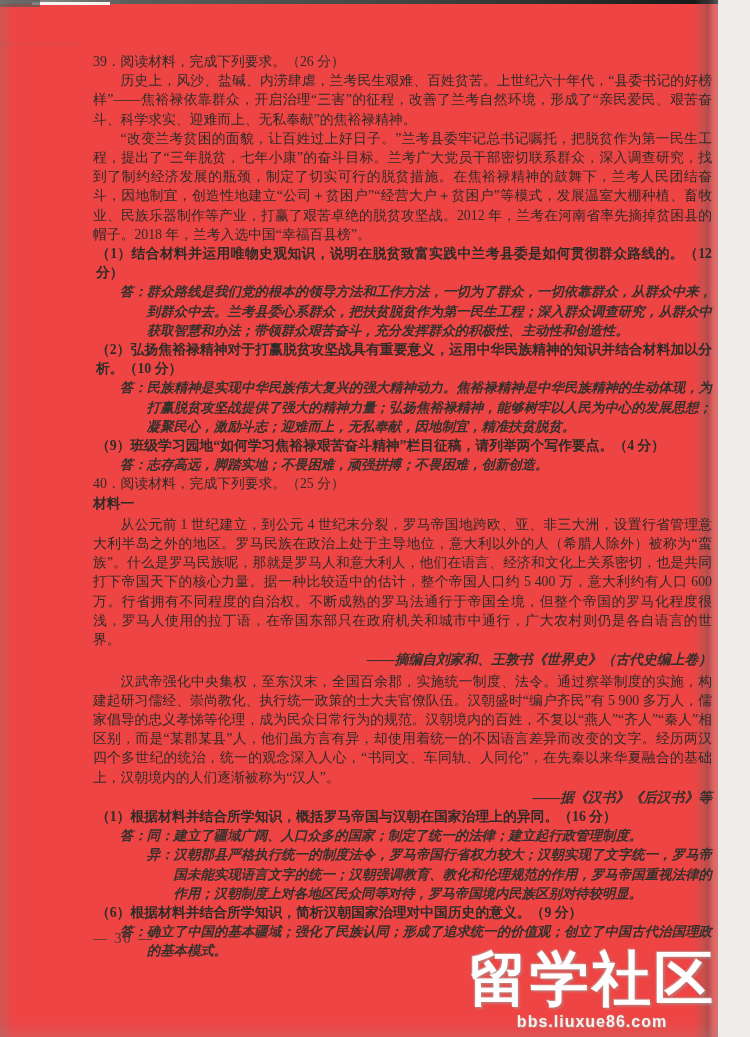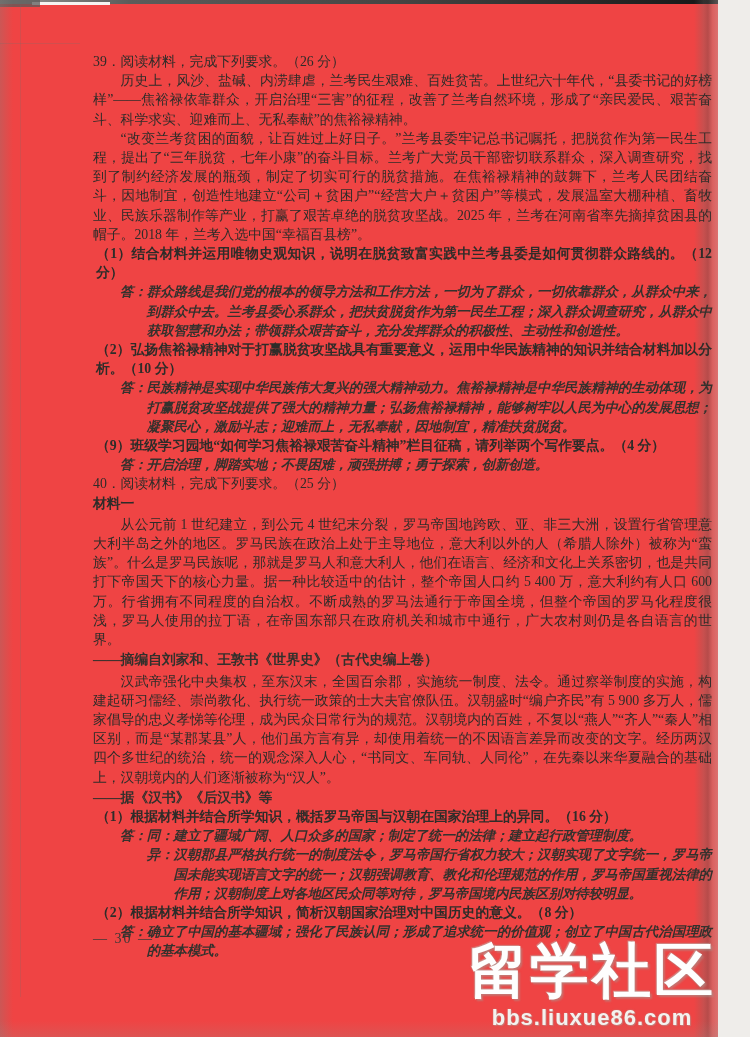--- a/index.html
+++ b/index.html
@@ -39,43 +39,43 @@
     position:absolute; left:93px; top:52px; width:619px;
     font-size:13.8px; line-height:19.2px;
     text-align:justify;
   }
   .q-header { margin:0; }
   .para { margin:0; text-indent:2em; }
   .subq { margin:0; font-weight:bold; padding-left:3px; }
   .material-label { margin:0; font-weight:bold; }
   .material-para { margin:2px 0 0 0; text-indent:2em; }
   .citation {
-    margin:1px 0 0 0; 
-    font-weight:600; color:#33302c;
+    margin:1px 0 0 0; text-align:right;
+    font-style:italic; font-weight:600; color:#33302c;
   }
   .answer-row { display:flex; padding-left:27px; }
   .answer-row .lvl2 { display:block; }
   .answer-label { flex:0 0 auto; white-space:nowrap; }
   .answer-text { flex:1 1 auto; text-align:justify; }
   .hand { font-style:italic; font-weight:600; color:#34312d; font-size:13.4px; line-height:19.2px; }
   .answer-sub { display:flex; }
   
   .page-number {
     position:absolute; top:931px; left:93px; width:619px;
     text-align:left; font-size:14px; letter-spacing:2px; color:#3a3836;
   }
   .watermark { position:absolute; right:2px; bottom:6px; text-align:center; pointer-events:none; }
   .watermark-title {
     font-size:59px; font-weight:bold; letter-spacing:3px; line-height:1.1;
     color:#fefefe;
     text-shadow:0 0 2px rgba(165,160,154,0.65), 2px 2px 2px rgba(165,160,154,0.45), -1px -1px 1px rgba(200,196,190,0.5);
     font-family:"Liberation Sans","DejaVu Sans",sans-serif;
   }
   .watermark-url {
-    font-size:22px; font-weight:bold; letter-spacing:1px; margin-top:1px;
+    font-size:16px; font-weight:bold; letter-spacing:1px; margin-top:1px;
     color:#f4f2ef;
     text-shadow:0 0 2px rgba(170,165,159,0.6), 1px 1px 1px rgba(170,165,159,0.45);
     font-family:"Liberation Sans","DejaVu Sans",sans-serif;
   }
 </style>
 </head>
 <body>
 
 <div class="page">
 
@@ -86,38 +86,38 @@
   <div class="scan-vline"></div>
   <div class="scan-hline"></div>
   <div class="scan-right"></div>
   <div class="scan-bottom"></div>
 
   <div class="content">
 
     <section>
       <p class="q-header">39．阅读材料，完成下列要求。（26 分）</p>
       <p class="para">历史上，风沙、盐碱、内涝肆虐，兰考民生艰难、百姓贫苦。上世纪六十年代，“县委书记的好榜样”——焦裕禄依靠群众，开启治理“三害”的征程，改善了兰考自然环境，形成了“亲民爱民、艰苦奋斗、科学求实、迎难而上、无私奉献”的焦裕禄精神。</p>
-      <p class="para">“改变兰考贫困的面貌，让百姓过上好日子。”兰考县委牢记总书记嘱托，把脱贫作为第一民生工程，提出了“三年脱贫，七年小康”的奋斗目标。兰考广大党员干部密切联系群众，深入调查研究，找到了制约经济发展的瓶颈，制定了切实可行的脱贫措施。在焦裕禄精神的鼓舞下，兰考人民团结奋斗，因地制宜，创造性地建立“公司＋贫困户”“经营大户＋贫困户”等模式，发展温室大棚种植、畜牧业、民族乐器制作等产业，打赢了艰苦卓绝的脱贫攻坚战。2025 年，兰考在河南省率先摘掉贫困县的帽子。2018 年，兰考入选中国“幸福百县榜”。</p>
+      <p class="para">“改变兰考贫困的面貌，让百姓过上好日子。”兰考县委牢记总书记嘱托，把脱贫作为第一民生工程，提出了“三年脱贫，七年小康”的奋斗目标。兰考广大党员干部密切联系群众，深入调查研究，找到了制约经济发展的瓶颈，制定了切实可行的脱贫措施。在焦裕禄精神的鼓舞下，兰考人民团结奋斗，因地制宜，创造性地建立“公司＋贫困户”“经营大户＋贫困户”等模式，发展温室大棚种植、畜牧业、民族乐器制作等产业，打赢了艰苦卓绝的脱贫攻坚战。2012 年，兰考在河南省率先摘掉贫困县的帽子。2018 年，兰考入选中国“幸福百县榜”。</p>
 
       <p class="subq">（1）结合材料并运用唯物史观知识，说明在脱贫致富实践中兰考县委是如何贯彻群众路线的。（12 分）</p>
       <div class="answer-row hand">
         <span class="answer-label">答：</span>
         <span class="answer-text">群众路线是我们党的根本的领导方法和工作方法，一切为了群众，一切依靠群众，从群众中来，到群众中去。兰考县委心系群众，把扶贫脱贫作为第一民生工程；深入群众调查研究，从群众中获取智慧和办法；带领群众艰苦奋斗，充分发挥群众的积极性、主动性和创造性。</span>
       </div>
 
       <p class="subq">（2）弘扬焦裕禄精神对于打赢脱贫攻坚战具有重要意义，运用中华民族精神的知识并结合材料加以分析。（10 分）</p>
       <div class="answer-row hand">
         <span class="answer-label">答：</span>
         <span class="answer-text">民族精神是实现中华民族伟大复兴的强大精神动力。焦裕禄精神是中华民族精神的生动体现，为打赢脱贫攻坚战提供了强大的精神力量；弘扬焦裕禄精神，能够树牢以人民为中心的发展思想；凝聚民心，激励斗志；迎难而上，无私奉献，因地制宜，精准扶贫脱贫。</span>
       </div>
 
       <p class="subq">（9）班级学习园地“如何学习焦裕禄艰苦奋斗精神”栏目征稿，请列举两个写作要点。（4 分）</p>
       <div class="answer-row hand">
         <span class="answer-label">答：</span>
-        <span class="answer-text">开启治理，脚踏实地；不畏困难，顽强拼搏；勇于探索，创新创造。</span>
+        <span class="answer-text">志存高远，脚踏实地；不畏困难，顽强拼搏；不畏困难，创新创造。</span>
       </div>
     </section>
 
     <section>
       <p class="q-header">40．阅读材料，完成下列要求。（25 分）</p>
 
       <p class="material-label">材料一</p>
       <p class="material-para">从公元前 1 世纪建立，到公元 4 世纪末分裂，罗马帝国地跨欧、亚、非三大洲，设置行省管理意大利半岛之外的地区。罗马民族在政治上处于主导地位，意大利以外的人（希腊人除外）被称为“蛮族”。什么是罗马民族呢，那就是罗马人和意大利人，他们在语言、经济和文化上关系密切，也是共同打下帝国天下的核心力量。据一种比较适中的估计，整个帝国人口约 5 400 万，意大利约有人口 600 万。行省拥有不同程度的自治权。不断成熟的罗马法通行于帝国全境，但整个帝国的罗马化程度很浅，罗马人使用的拉丁语，在帝国东部只在政府机关和城市中通行，广大农村则仍是各自语言的世界。</p>
       <p class="citation">——摘编自刘家和、王敦书《世界史》（古代史编上卷）</p>
 
@@ -132,21 +132,21 @@
             <span class="answer-label">同：</span>
             <span class="answer-text">建立了疆域广阔、人口众多的国家；制定了统一的法律；建立起行政管理制度。</span>
           </span>
           <span class="answer-sub">
             <span class="answer-label">异：</span>
             <span class="answer-text">汉朝郡县严格执行统一的制度法令，罗马帝国行省权力较大；汉朝实现了文字统一，罗马帝国未能实现语言文字的统一；汉朝强调教育、教化和伦理规范的作用，罗马帝国重视法律的作用；汉朝制度上对各地区民众同等对待，罗马帝国境内民族区别对待较明显。</span>
           </span>
         </span>
       </div>
 
-      <p class="subq">（2）根据材料并结合所学知识，简析汉朝国家治理对中国历史的意义。（8 分）</p>
+      <p class="subq">（6）根据材料并结合所学知识，简析汉朝国家治理对中国历史的意义。（9 分）</p>
       <div class="answer-row hand">
         <span class="answer-label">答：</span>
         <span class="answer-text">确立了中国的基本疆域；强化了民族认同；形成了追求统一的价值观；创立了中国古代治国理政的基本模式。</span>
       </div>
     </section>
 
   </div>
 
   <div class="page-number">— 30 —</div>
 

